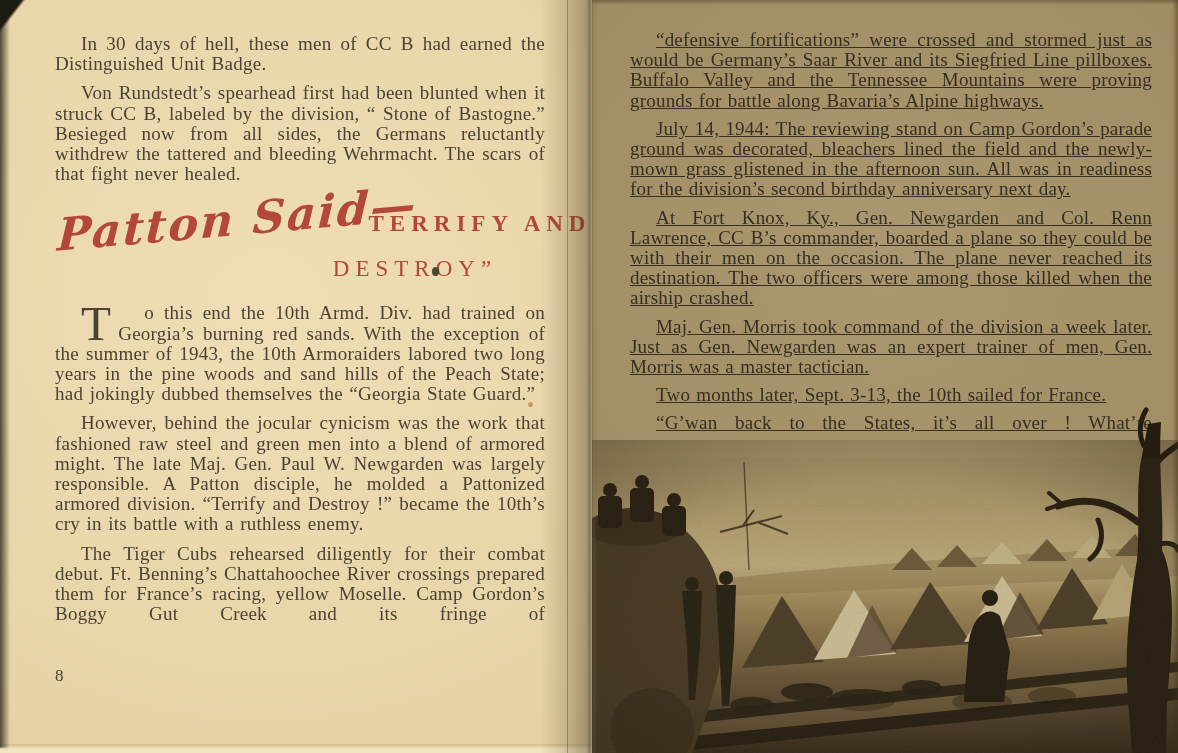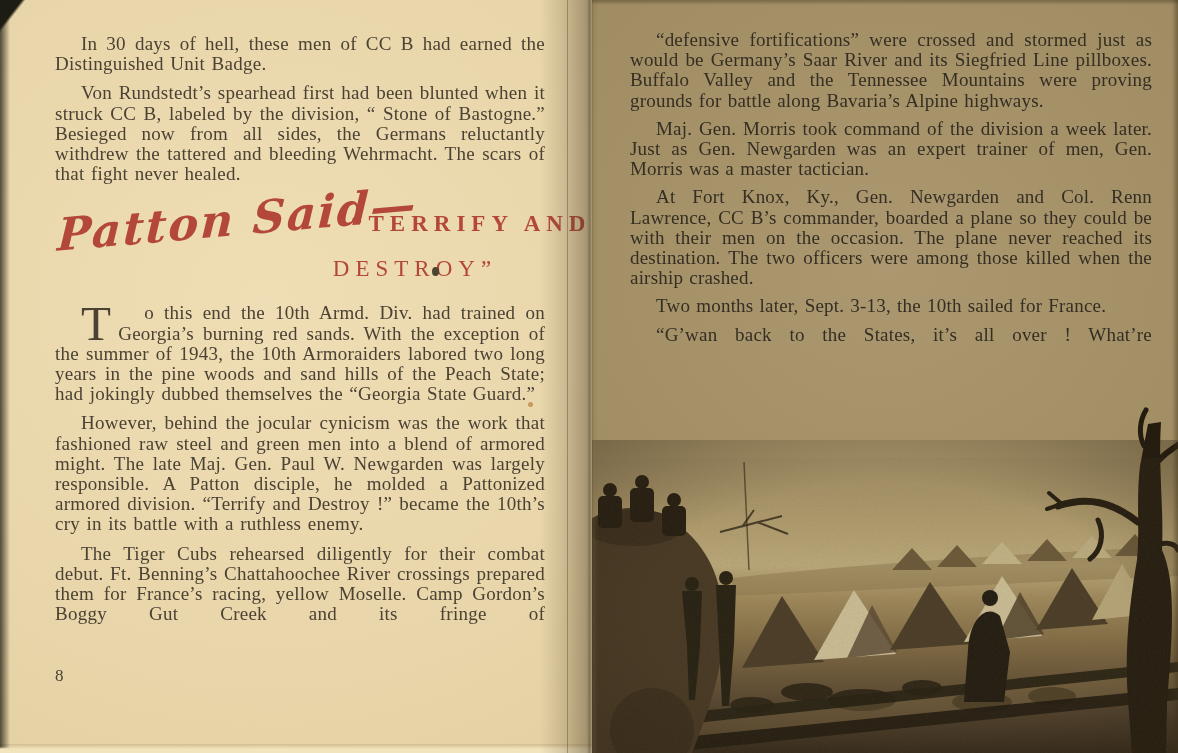--- a/index.html
+++ b/index.html
@@ -42,21 +42,21 @@
   #gutter{position:absolute;left:540px;top:0;width:58px;height:753px;
     background:linear-gradient(90deg,
       rgba(90,74,44,0) 0%, rgba(90,74,44,.20) 42%, rgba(60,48,26,.38) 80%,
       rgba(40,32,16,.55) 86%, rgba(120,103,70,.25) 92%, rgba(0,0,0,0) 100%);}
   #crease{position:absolute;left:567px;top:0;width:1px;height:753px;background:rgba(62,50,28,.35);}
   
   #right-page{position:absolute;left:592px;top:0;width:586px;height:753px;
     background:radial-gradient(ellipse 120% 85% at 50% 35%, var(--right_paper_hi) 0%, var(--right_paper) 55%, #8f7c54 100%);
     color:var(--ink_right);padding:30px 26px 0 38px;}
   #right-page p{font-size:19px;line-height:20.2px;text-align:justify;
-    text-indent:26px;margin-bottom:8px;letter-spacing:.2px;word-spacing:1.2px;}
+    text-indent:26px;margin-bottom:8px;letter-spacing:.2px;word-spacing:1.2px;text-decoration:underline;}
   #rp5{margin-bottom:6px;}
   #right-edge{position:absolute;right:0;top:0;width:6px;height:753px;
     background:linear-gradient(270deg, rgba(60,48,26,.45), rgba(60,48,26,0));}
   #right-top-edge{position:absolute;left:592px;top:0;width:586px;height:5px;
     background:linear-gradient(180deg, rgba(40,32,16,.35), rgba(40,32,16,0));}
   
   #photo-wrap{position:absolute;left:592px;top:400px;width:586px;height:353px;}
   #photo-wrap svg{display:block;}
 </style>
 </head>
@@ -81,22 +81,23 @@
     <div id="page-num">8</div>
     <div id="speck1" class="speck"></div>
     <div id="speck2" class="speck"></div>
   </div>
   <div id="left-edge"></div>
   <div id="left-corner"></div>
   <div id="left-bottom-edge"></div>
 
   <div id="right-page">
     <p class="no-indent">“defensive fortifications” were crossed and stormed just as would be Germany’s Saar River and its Siegfried Line pillboxes.  Buffalo Valley and the Tennessee Mountains were proving grounds for battle along Bavaria’s Alpine highways.</p>
+    <p>July 14, 1944: The reviewing stand on Camp Gordon’s parade ground was decorated, bleachers lined the field and the newly-mown grass glistened in the afternoon sun.  All was in readiness for the division’s second birthday anniversary next day.</p>
+    <p>At Fort Knox, Ky., Gen. Newgarden and Col. Renn Lawrence, CC B’s commander, boarded a plane so they could be with their men on the occasion.  The plane never reached its destination.  The two officers were among those killed when the airship crashed.</p>
     <p>Maj. Gen. Morris took command of the division a week later.  Just as Gen. Newgarden was an expert trainer of men, Gen. Morris was a master tactician.</p>
-    <p>At Fort Knox, Ky., Gen. Newgarden and Col. Renn Lawrence, CC B’s commander, boarded a plane so they could be with their men on the occasion.  The plane never reached its destination.  The two officers were among those killed when the airship crashed.</p>
     <p id="rp5">Two months later, Sept. 3-13, the 10th sailed for France.</p>
     <p class="cont">“G’wan back to the States, it’s all over !  What’re</p>
   </div>
 
   <div id="photo-wrap" role="img" aria-label="Sepia photograph: soldiers and a half-track beside rows of dragon's-teeth anti-tank obstacles, a dead gnarled tree at right, railroad track in the foreground">
     <svg width="586" height="353" viewBox="0 0 586 353">
       <defs>
         <linearGradient id="sky" x1="0" y1="0" x2="0" y2="1">
           <stop offset="0" stop-color="#a18d63" stop-opacity="0"></stop>
           <stop offset="0.16" stop-color="#a89468" stop-opacity="0.55"></stop>

